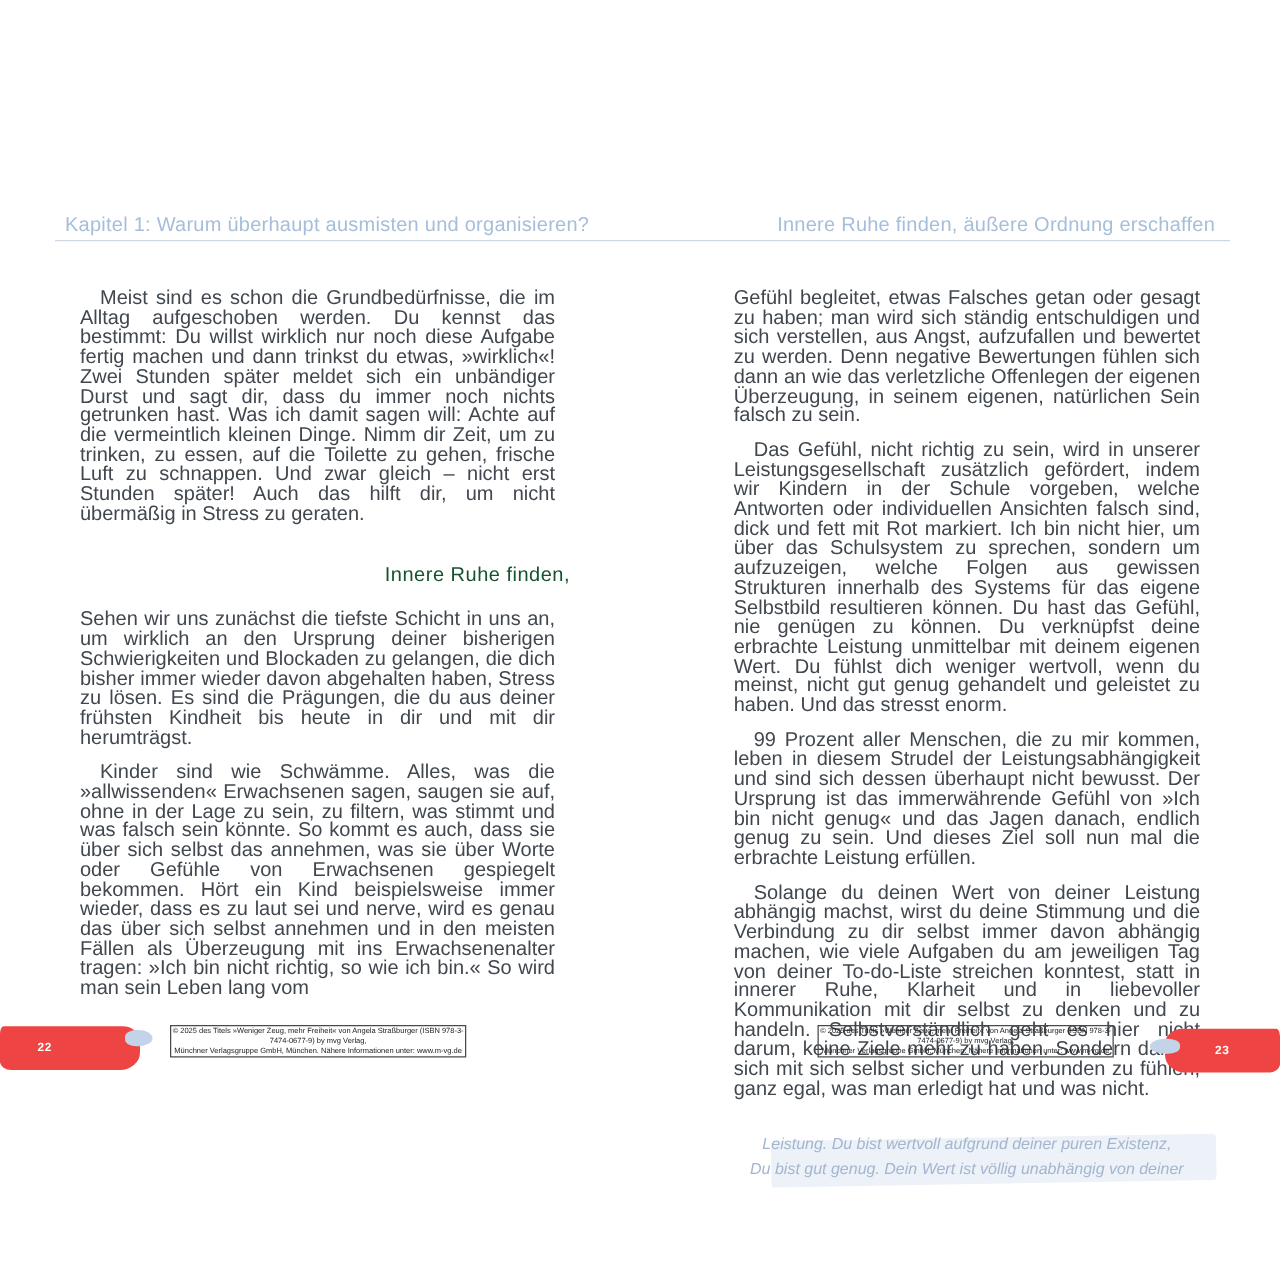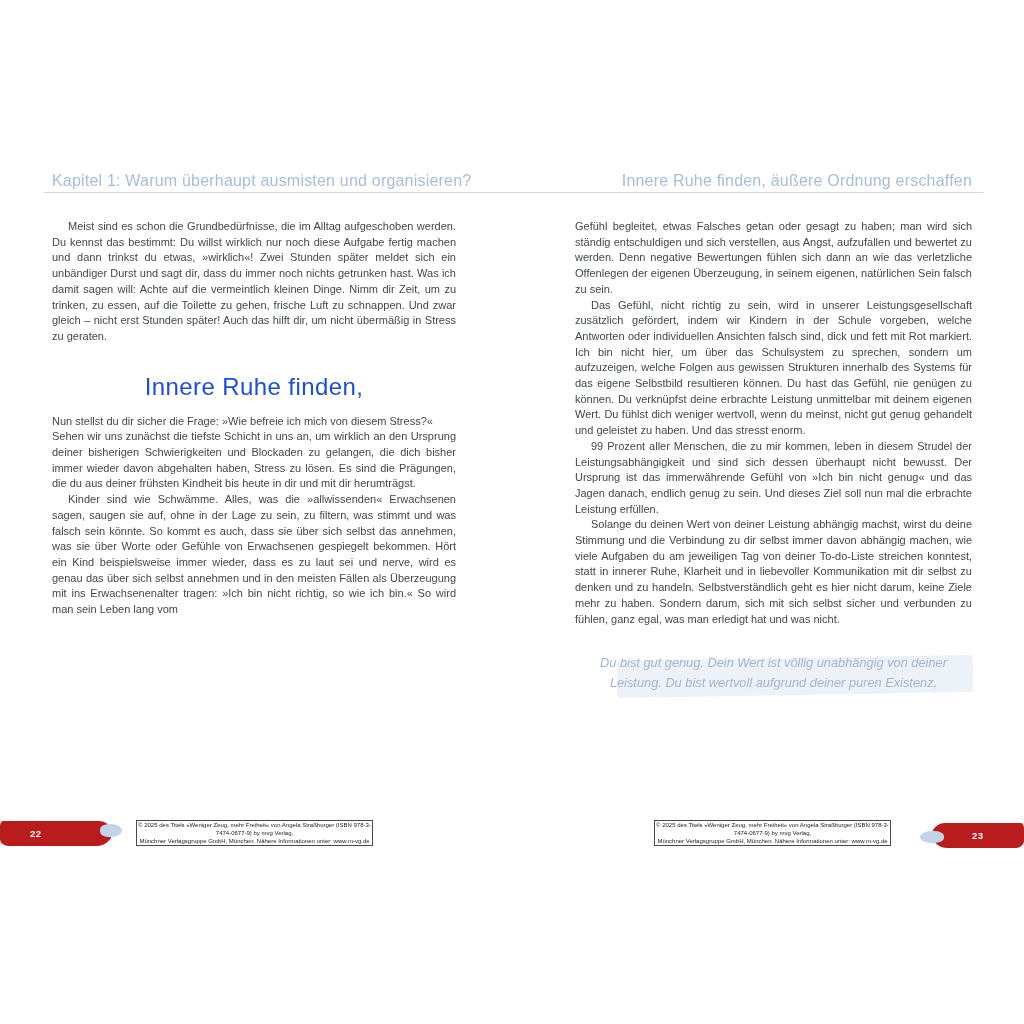--- a/index.html
+++ b/index.html
@@ -24,34 +24,34 @@
   .header-rule {
     position:absolute; top:192px; left:44px; right:40px;
     height:1px; background:#cdd8e4;
   }
 
   .column { position:absolute; top:219px; }
   .column-left  { left:52px;  width:404px; }
   .column-right { left:575px; width:397px; }
 
   p.body {
-    margin:0;
-    font-size:11px; line-height:15.7px;
+    margin:12px;
+    font-size:16px; line-height:15.7px;
     color:#41474e;
     text-align:justify;
     hyphens:auto; -webkit-hyphens:auto;
   }
   p.indent { text-indent:16px; }
 
   .chapter-heading {
     margin:26px 0 12px;
-    text-align:center;
-    font-size:24px; line-height:31px;
+    text-align:right;
+    font-size:16px; line-height:31px;
     font-weight:normal;
-    color:#1d4ed8;
+    color:#14532d;
     letter-spacing:0.4px;
   }
   .chapter-heading .line { display:block; }
 
   .subheading {
     margin:28px 0 17px;
     font-size:15px; line-height:20px;
     font-weight:bold;
     color:#9ab5d6;
     letter-spacing:0.2px;
@@ -84,22 +84,22 @@
     display:flex; flex-direction:column; justify-content:center;
     text-align:center;
     font-size:6px; line-height:8px;
     color:#222222;
   }
   .imprint-box.ib-left  { left:136px; }
   .imprint-box.ib-right { left:654px; }
 
   .brush {
     position:absolute; top:821px;
-    height:25px;
-    background:#b91c1c;
+    height:35px;
+    background:#ef4444;
     display:flex; align-items:center;
   }
   .brush-left {
     left:0; width:112px;
     border-radius:3px 14px 16px 9px / 6px 12px 14px 7px;
   }
   .brush-left::after {
     content:""; position:absolute; right:-10px; top:3px;
     width:22px; height:13px;
     background:#c3d3e8;
@@ -135,42 +135,41 @@
 
   <div class="header-rule"></div>
 
   <div class="column column-left">
     <p class="body indent">Meist sind es schon die Grundbedürfnisse, die im Alltag aufgeschoben werden. Du kennst das bestimmt: Du willst wirklich nur noch diese Aufgabe fertig machen und dann trinkst du etwas, »wirklich«! Zwei Stunden später meldet sich ein unbändiger Durst und sagt dir, dass du immer noch nichts getrunken hast. Was ich damit sagen will: Achte auf die vermeintlich kleinen Dinge. Nimm dir Zeit, um zu trinken, zu essen, auf die Toilette zu gehen, frische Luft zu schnappen. Und zwar gleich – nicht erst Stunden später! Auch das hilft dir, um nicht übermäßig in Stress zu geraten.</p>
 
     <h1 class="chapter-heading">
       <span class="line">Innere Ruhe finden,</span>
     </h1>
 
-    <p class="body">Nun stellst du dir sicher die Frage: »Wie befreie ich mich von diesem Stress?«</p>
 
 
 
     <p class="body">Sehen wir uns zunächst die tiefste Schicht in uns an, um wirklich an den Ursprung deiner bisherigen Schwierigkeiten und Blockaden zu gelangen, die dich bisher immer wieder davon abgehalten haben, Stress zu lösen. Es sind die Prägungen, die du aus deiner frühsten Kindheit bis heute in dir und mit dir herumträgst.</p>
 
     <p class="body indent">Kinder sind wie Schwämme. Alles, was die »allwissenden« Erwachsenen sagen, saugen sie auf, ohne in der Lage zu sein, zu filtern, was stimmt und was falsch sein könnte. So kommt es auch, dass sie über sich selbst das annehmen, was sie über Worte oder Gefühle von Erwachsenen gespiegelt bekommen. Hört ein Kind beispielsweise immer wieder, dass es zu laut sei und nerve, wird es genau das über sich selbst annehmen und in den meisten Fällen als Überzeugung mit ins Erwachsenenalter tragen: »Ich bin nicht richtig, so wie ich bin.« So wird man sein Leben lang vom</p>
   </div>
 
   <div class="column column-right">
     <p class="body">Gefühl begleitet, etwas Falsches getan oder gesagt zu haben; man wird sich ständig entschuldigen und sich verstellen, aus Angst, aufzufallen und bewertet zu werden. Denn negative Bewertungen fühlen sich dann an wie das verletzliche Offenlegen der eigenen Überzeugung, in seinem eigenen, natürlichen Sein falsch zu sein.</p>
 
     <p class="body indent">Das Gefühl, nicht richtig zu sein, wird in unserer Leistungsgesellschaft zusätzlich gefördert, indem wir Kindern in der Schule vorgeben, welche Antworten oder individuellen Ansichten falsch sind, dick und fett mit Rot markiert. Ich bin nicht hier, um über das Schulsystem zu sprechen, sondern um aufzuzeigen, welche Folgen aus gewissen Strukturen innerhalb des Systems für das eigene Selbstbild resultieren können. Du hast das Gefühl, nie genügen zu können. Du verknüpfst deine erbrachte Leistung unmittelbar mit deinem eigenen Wert. Du fühlst dich weniger wertvoll, wenn du meinst, nicht gut genug gehandelt und geleistet zu haben. Und das stresst enorm.</p>
 
     <p class="body indent">99 Prozent aller Menschen, die zu mir kommen, leben in diesem Strudel der Leistungsabhängigkeit und sind sich dessen überhaupt nicht bewusst. Der Ursprung ist das immerwährende Gefühl von »Ich bin nicht genug« und das Jagen danach, endlich genug zu sein. Und dieses Ziel soll nun mal die erbrachte Leistung erfüllen.</p>
 
     <p class="body indent">Solange du deinen Wert von deiner Leistung abhängig machst, wirst du deine Stimmung und die Verbindung zu dir selbst immer davon abhängig machen, wie viele Aufgaben du am jeweiligen Tag von deiner To-do-Liste streichen konntest, statt in innerer Ruhe, Klarheit und in liebevoller Kommunikation mit dir selbst zu denken und zu handeln. Selbstverständlich geht es hier nicht darum, keine Ziele mehr zu haben. Sondern darum, sich mit sich selbst sicher und verbunden zu fühlen, ganz egal, was man erledigt hat und was nicht.</p>
 
     <div class="quote">
       <div class="quote-bg"></div>
+      <div class="quote-line">Leistung. Du bist wertvoll aufgrund deiner puren Existenz,</div>
       <div class="quote-line">Du bist gut genug. Dein Wert ist völlig unabhängig von deiner</div>
-      <div class="quote-line">Leistung. Du bist wertvoll aufgrund deiner puren Existenz,</div>
     </div>
   </div>
 
   <div class="imprint-box ib-left">
     <div class="imprint-line">© 2025 des Titels »Weniger Zeug, mehr Freiheit« von Angela Straßburger (ISBN 978-3-7474-0677-9) by mvg Verlag,</div>
     <div class="imprint-line">Münchner Verlagsgruppe GmbH, München. Nähere Informationen unter: www.m-vg.de</div>
   </div>
 
   <div class="imprint-box ib-right">
     <div class="imprint-line">© 2025 des Titels »Weniger Zeug, mehr Freiheit« von Angela Straßburger (ISBN 978-3-7474-0677-9) by mvg Verlag,</div>

